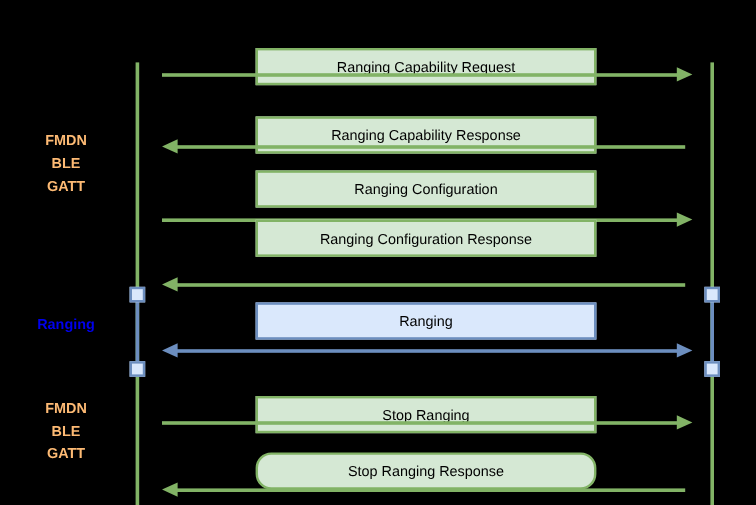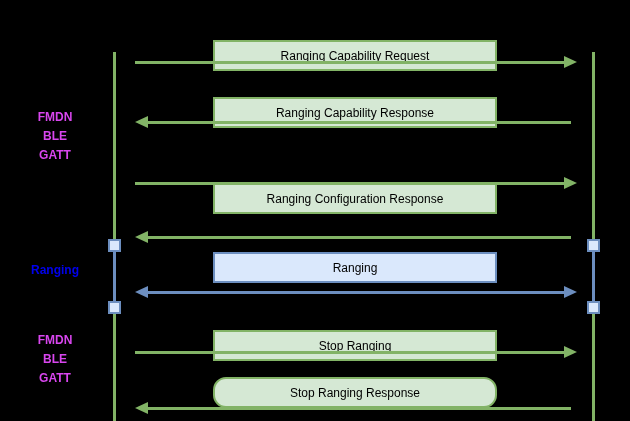--- a/index.html
+++ b/index.html
@@ -112,21 +112,21 @@
   
   .side-label {
     position: absolute;
     left: 8px;
     width: 94px;
     text-align: center;
     font-weight: bold;
     font-size: 12px;
     line-height: 19px;
   }
-  .side-label.green { color: #d946ef; }
+  .side-label.green { color: #fdba74; }
   .side-label.blue  { color: #0000ee; }
   .sl0 { top: 108px; }
   .sl1 { top: 261px; }
   .sl2 { top: 331px; }
 </style>
 </head>
 <body>
 
 <div class="canvas">
 
@@ -166,20 +166,23 @@
 
   <div class="msg-box green b1">
     <span>Ranging Capability Response</span>
   </div>
   <div class="arrow green dir-left a1">
     <div class="shaft"></div>
     <div class="head hl"></div>
 
   </div>
 
+  <div class="msg-box green b2">
+    <span>Ranging Configuration</span>
+  </div>
   <div class="arrow green dir-right a2">
     <div class="shaft"></div>
 
     <div class="head hr"></div>
   </div>
 
   <div class="msg-box green b3">
     <span>Ranging Configuration Response</span>
   </div>
   <div class="arrow green dir-left a3">

